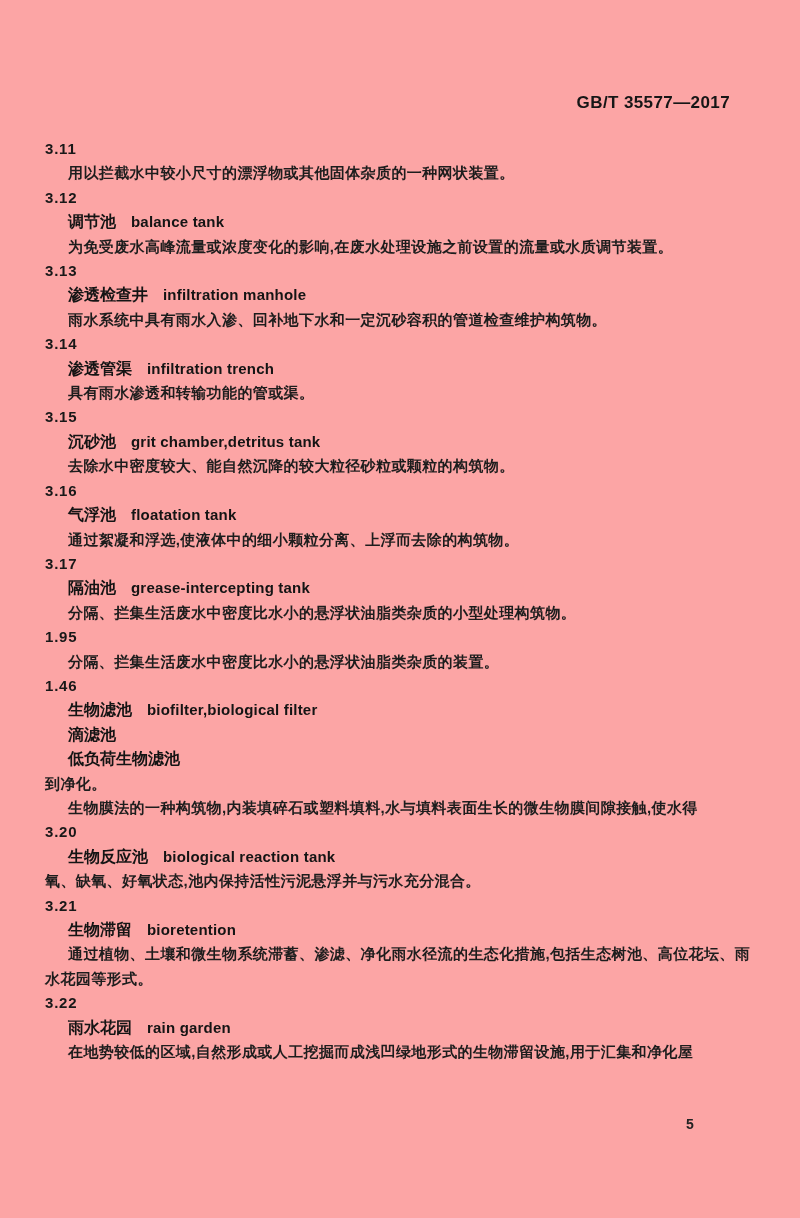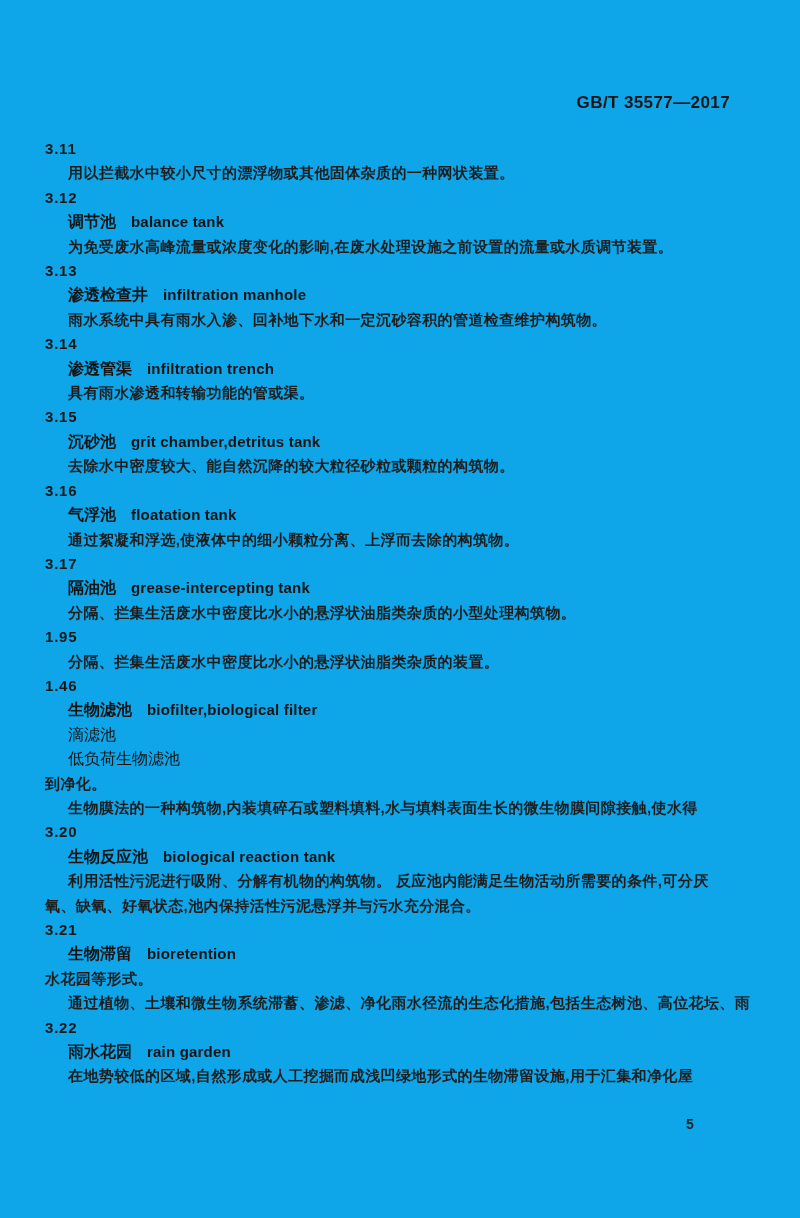--- a/index.html
+++ b/index.html
@@ -1,19 +1,19 @@
 <!DOCTYPE html>
 <html><head>
 <meta charset="utf-8">
 <style>
   html,body { margin:0; padding:0; background:#ffffff; }
   .page {
     position:relative;
     width:800px; height:1218px;
-    background:#0ea5e9;
+    background:#fca5a5;
     color:#1b1b1b;
     font-family:"Liberation Sans","DejaVu Sans",sans-serif;
     overflow:hidden;
   }
   .doc-header {
     position:absolute; top:93px; right:70px;
     font-size:17px; font-weight:700; letter-spacing:0.4px;
     color:#161616;
   }
   .content {
@@ -25,21 +25,21 @@
     white-space:nowrap;
   }
   .term-line {
     padding-left:23px; line-height:24.4px;
     font-size:16px; font-weight:700; color:#141414;
     white-space:nowrap;
   }
   .term-en { font-size:15px; margin-left:15px; letter-spacing:0.2px; }
   .alt-term-line {
     padding-left:23px; line-height:24.4px;
-    font-size:16px; font-weight:400; color:#141414;
+    font-size:16px; font-weight:700; color:#141414;
     white-space:nowrap;
   }
   .def-line {
     font-size:15px; font-weight:600; line-height:24.4px;
     letter-spacing:0.4px; color:#1d1d1d;
     white-space:nowrap;
   }
   .def-line.first { padding-left:23px; }
   .page-num {
     position:absolute; top:1116px; left:686px;
@@ -95,28 +95,27 @@
         <div class="clause-num">1.46</div>
         <div class="term-line"><span class="term-zh">生物滤池</span><span class="term-en">biofilter,biological filter</span></div>
         <div class="alt-term-line">滴滤池</div>
         <div class="alt-term-line">低负荷生物滤池</div>
         <div class="def-line">到净化。</div>
         <div class="def-line first">生物膜法的一种构筑物,内装填碎石或塑料填料,水与填料表面生长的微生物膜间隙接触,使水得</div>
       </section>
       <section class="entry">
         <div class="clause-num">3.20</div>
         <div class="term-line"><span class="term-zh">生物反应池</span><span class="term-en">biological reaction tank</span></div>
-        <div class="def-line first">利用活性污泥进行吸附、分解有机物的构筑物。 反应池内能满足生物活动所需要的条件,可分厌</div>
         <div class="def-line">氧、缺氧、好氧状态,池内保持活性污泥悬浮并与污水充分混合。</div>
       </section>
       <section class="entry">
         <div class="clause-num">3.21</div>
         <div class="term-line"><span class="term-zh">生物滞留</span><span class="term-en">bioretention</span></div>
+        <div class="def-line first">通过植物、土壤和微生物系统滞蓄、渗滤、净化雨水径流的生态化措施,包括生态树池、高位花坛、雨</div>
         <div class="def-line">水花园等形式。</div>
-        <div class="def-line first">通过植物、土壤和微生物系统滞蓄、渗滤、净化雨水径流的生态化措施,包括生态树池、高位花坛、雨</div>
       </section>
       <section class="entry">
         <div class="clause-num">3.22</div>
         <div class="term-line"><span class="term-zh">雨水花园</span><span class="term-en">rain garden</span></div>
         <div class="def-line first">在地势较低的区域,自然形成或人工挖掘而成浅凹绿地形式的生物滞留设施,用于汇集和净化屋</div>
       </section>
     </main>
 
   <div class="page-num">5</div>
 </div>

